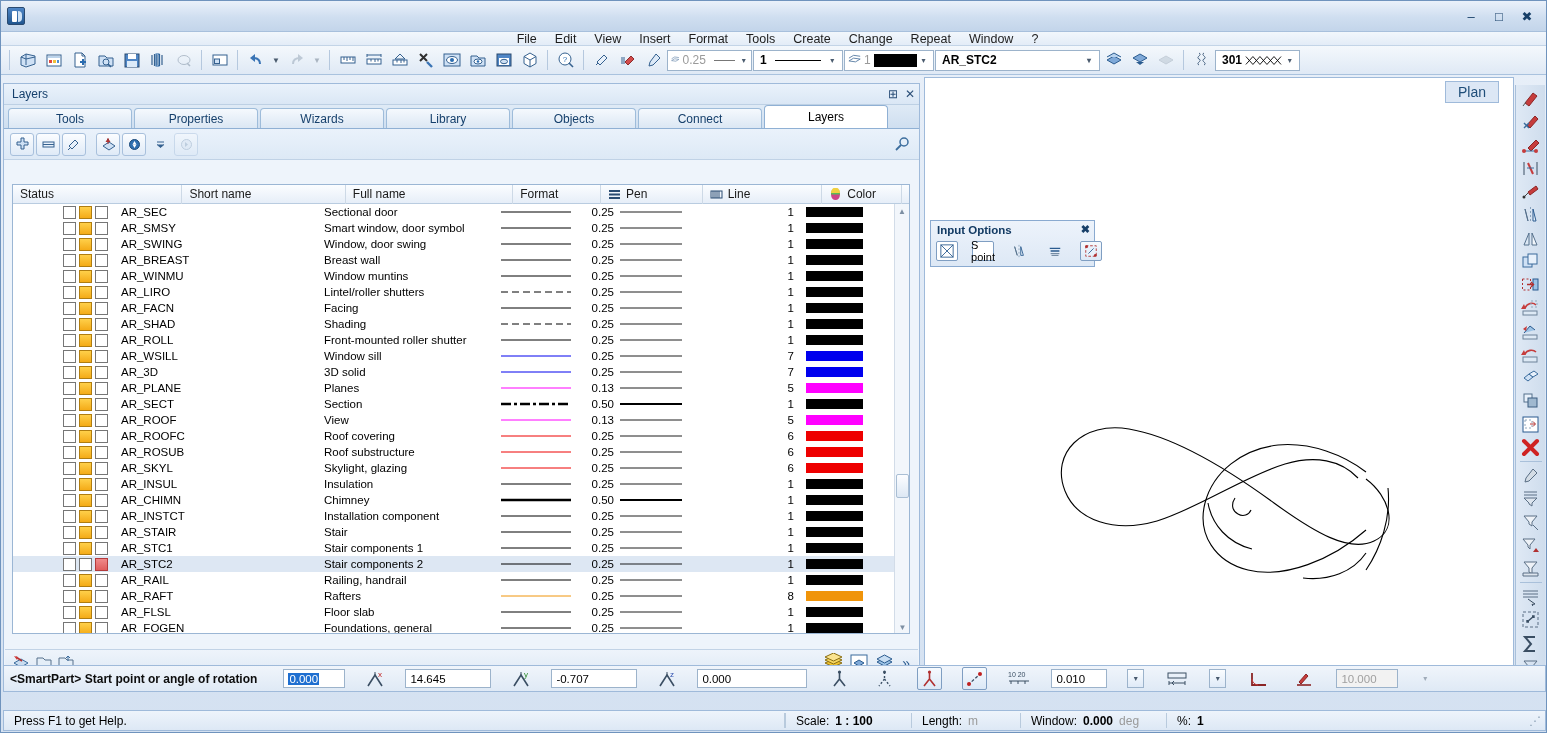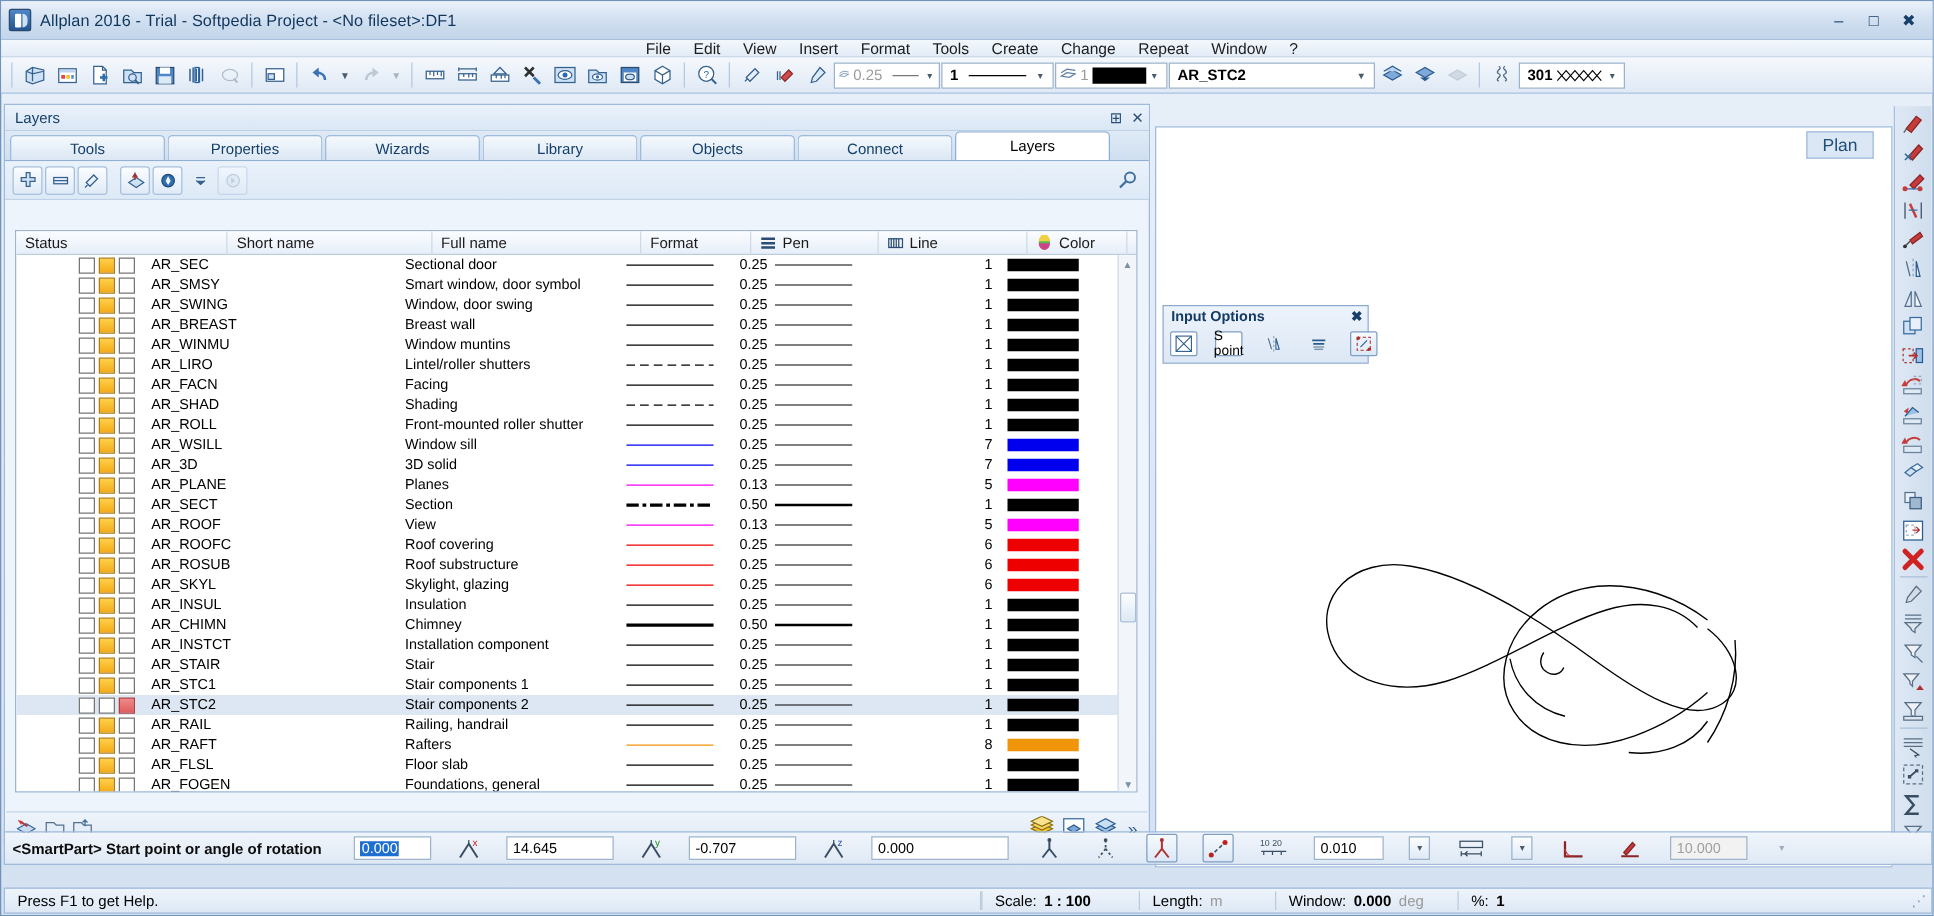--- a/index.html
+++ b/index.html
@@ -114,21 +114,21 @@
   .vs-btn{height:15px;display:flex;align-items:center;justify-content:center;color:#7d8fa3;font-size:8px;}
   .vs-thumb{position:absolute;top:270px;left:1px;width:13px;height:24px;
     background:linear-gradient(#fcfdff,#dde8f4);border:1px solid #a9bed4;border-radius:2px;}
 
   .panel-foot{ position:absolute;left:1px;right:1px;bottom:1px;height:26px;
     display:flex;align-items:center;padding:0 8px;gap:6px;
     background:linear-gradient(#eef4fb,#dfe9f5);border-top:1px solid #c2d3e6;}
   .foot-right{margin-left:auto;display:flex;align-items:center;gap:7px;}
 
   
-  .canvas { position:absolute; left:923px; top:100px; width:590px; height:593px;
+  .canvas { position:absolute; left:923px; top:76px; width:590px; height:593px;
     background:#fff; border:1px solid #9fbada; overflow:hidden; }
   .plan-tag { position:absolute; right:14px; top:3px; padding:2px 12px;
     background:#dce7f5; border:1px solid #9fbada; color:#1f4e79; font-size:14px; }
   .input-opts { position:absolute; left:5px; top:142px; width:165px;
     background:linear-gradient(#edf3fb,#dde8f5); border:1px solid #8aaad0; }
   .io-title{height:17px;display:flex;align-items:center;padding:0 4px 0 6px;
     font-size:11.5px;font-weight:bold;color:#123a63;}
   .io-title .x{margin-left:auto;font-size:11px;color:#173f68;}
   .io-body{display:flex;align-items:flex-end;gap:14px;padding:3px 4px 5px 5px;}
   .io-btn{height:20px;min-width:22px;display:flex;align-items:center;justify-content:center;
@@ -164,21 +164,20 @@
   .muted{color:#9a9a9a;}
   .sketch{position:absolute;left:0;top:0;}
 </style>
 </head>
 <body>
 
 <div class="app">
 
   <div class="titlebar">
     <div class="app-icon"></div>
-    <div class="title-text">Allplan 2016 - Trial - Softpedia Project - &lt;No fileset&gt;:DF1</div>
     <div class="win-btns">
       <div class="win-btn">–</div>
       <div class="win-btn">□</div>
       <div class="win-btn">✖</div>
     </div>
   </div>
 
   <div class="menubar">
     <div class="menu-item">File</div>
     <div class="menu-item">Edit</div>

